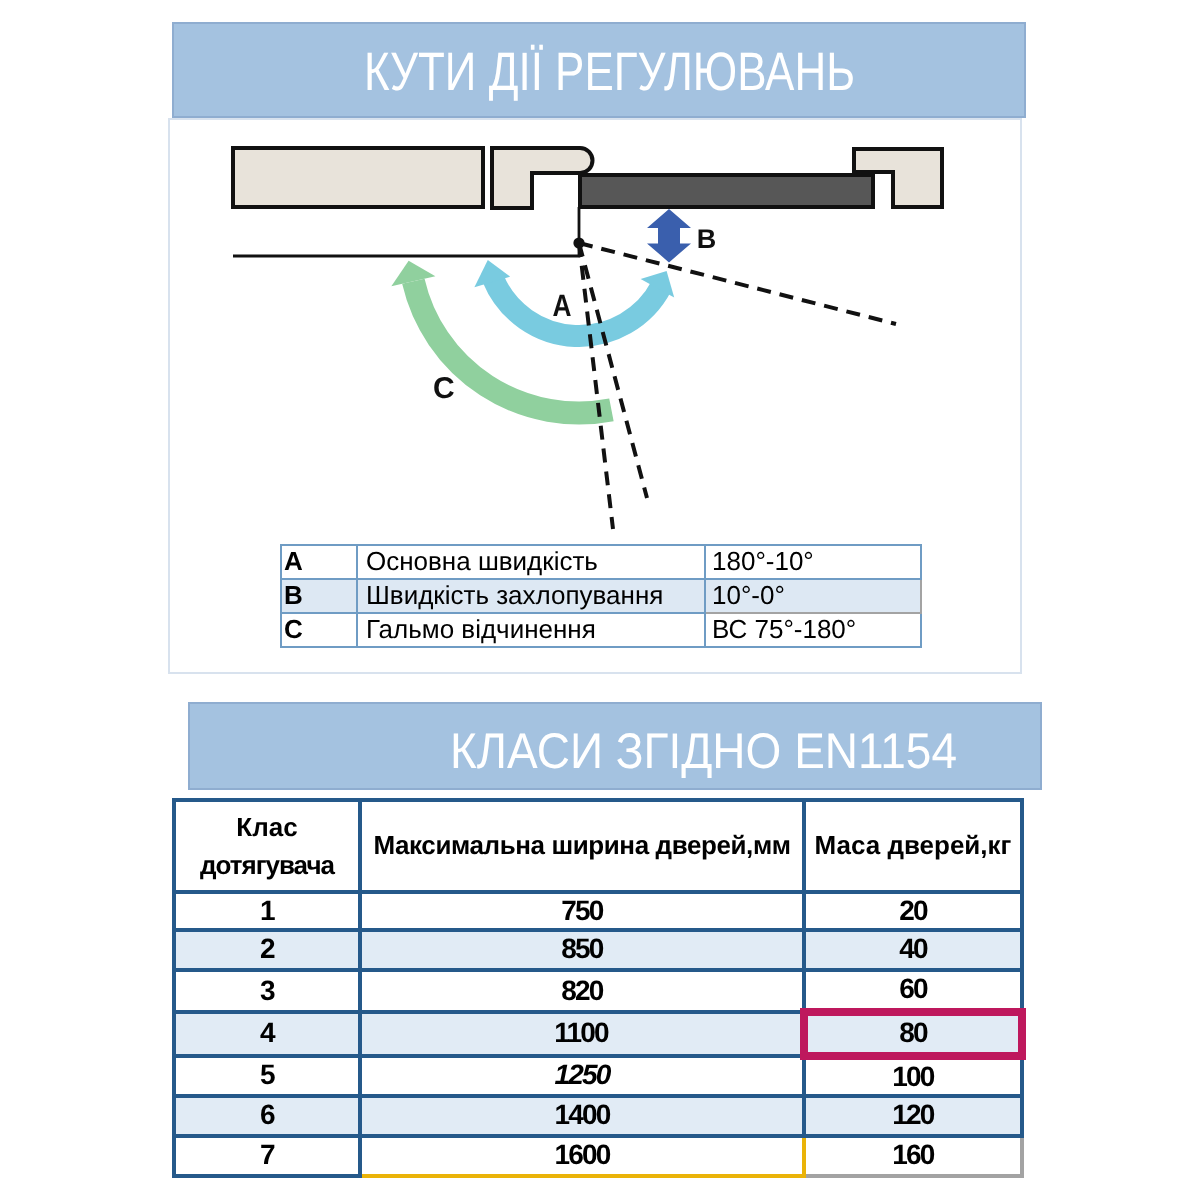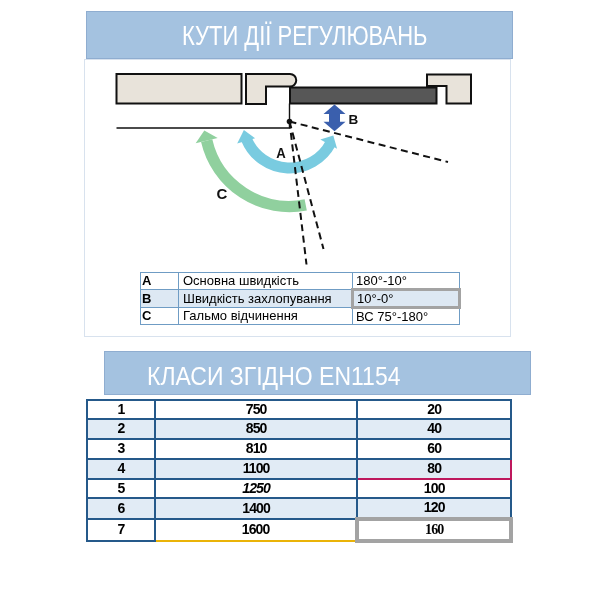--- a/index.html
+++ b/index.html
@@ -58,63 +58,68 @@
 <table class="abs" style="left:139.5px;top:271.5px;width:321px;font-size:13px;">
   <tbody>
       <tr style="height:17px;">
     <td style="border:1px solid #6f9cc4;width:36px;padding:0 0 0 1.5px;font-weight:bold;">A</td>
     <td style="border:1px solid #6f9cc4;width:169px;padding:0 0 0 4px;">Основна швидкість</td>
     <td style="border:1px solid #6f9cc4;padding:0 0 0 3px;">180°-10°</td>
   </tr>
   <tr style="height:17px;background:#dde8f3;">
     <td style="border:1px solid #6f9cc4;padding:0 0 0 1.5px;font-weight:bold;">B</td>
     <td style="border:1px solid #6f9cc4;padding:0 0 0 4px;">Швидкість захлопування</td>
-    <td style="border:3px solid #a3a3a3;padding:0 0 0 3px;">10°-0°</td>
+    <td style="border:1px solid #a3a3a3;padding:0 0 0 3px;">10°-0°</td>
   </tr>
   <tr style="height:17px;">
     <td style="border:1px solid #6f9cc4;padding:0 0 0 1.5px;font-weight:bold;">C</td>
     <td style="border:1px solid #6f9cc4;padding:0 0 0 4px;">Гальмо відчинення</td>
     <td style="border:1px solid #6f9cc4;padding:0 0 0 3px;margin-left:10px;">ВС 75°-180°</td>
   </tr>
 </tbody>
   </table>
 
-<div class="abs banner" style="left:104px;top:351px;width:427px;height:43.5px;line-height:48.5px;text-align:left;font-size:25px;padding-left:42px;"><span id="bt2" style="display:inline-block;transform-origin:0 50%;white-space:nowrap;transform:scaleX(0.9201);">КЛАСИ ЗГІДНО EN1154</span></div>
+<div class="abs banner" style="left:94px;top:351px;width:427px;height:43.5px;line-height:48.5px;text-align:center;font-size:25px;padding-left:111px;"><span id="bt2" style="display:inline-block;transform-origin:0 50%;white-space:nowrap;transform:scaleX(0.9201);">КЛАСИ ЗГІДНО EN1154</span></div>
 
 <table class="abs" style="left:86px;top:398.5px;width:427px;font-size:14px;font-weight:bold;text-align:center;line-height:15.8px;">
   <tbody>
+      <tr style="height:46px;">
+    <td style="border:2px solid #25598a;width:89px;font-size:13px;line-height:18.6px;padding-top:4px;">Клас<br><span style="letter-spacing:-0.5px;">дотягувача</span></td>
+    <td style="border:2px solid #25598a;width:218px;font-size:13px;letter-spacing:-0.2px;">Максимальна ширина дверей,мм</td>
+    <td style="border:2px solid #25598a;white-space:nowrap;font-size:13px;">Маса дверей,кг</td>
+  </tr>
   <tr style="height:19.65px;letter-spacing:-0.9px;">
         <td style="border:2px solid #25598a;">1</td>
         <td style="border:2px solid #25598a;">750</td>
         <td style="border:2px solid #25598a;">20</td>
       </tr>
   <tr style="height:19.65px;background:#e1ebf5;letter-spacing:-0.9px;">
         <td style="border:2px solid #25598a;">2</td>
         <td style="border:2px solid #25598a;">850</td>
         <td style="border:2px solid #25598a;">40</td>
       </tr>
   <tr style="height:19.65px;letter-spacing:-0.9px;">
         <td style="border:2px solid #25598a;">3</td>
-        <td style="border:2px solid #25598a;">810</td>
+        <td style="border:2px solid #25598a;">820</td>
         <td style="border:2px solid #25598a;">60</td>
       </tr>
   <tr style="height:19.65px;background:#e1ebf5;letter-spacing:-0.9px;">
         <td style="border:2px solid #25598a;">4</td>
         <td style="border:2px solid #25598a;">1100</td>
-        <td style="border:2px solid #be185d;">80</td>
+        <td style="border:4px solid #be185d;">80</td>
       </tr>
   <tr style="height:19.65px;letter-spacing:-0.9px;">
         <td style="border:2px solid #25598a;">5</td>
         <td style="border:2px solid #25598a;font-style:italic;">1250</td>
         <td style="border:2px solid #25598a;">100</td>
       </tr>
   <tr style="height:19.65px;background:#e1ebf5;letter-spacing:-0.9px;">
         <td style="border:2px solid #25598a;">6</td>
         <td style="border:2px solid #25598a;">1400</td>
         <td style="border:2px solid #25598a;">120</td>
       </tr>
   <tr style="height:19.65px;letter-spacing:-0.9px;">
         <td style="border:2px solid #25598a;">7</td>
         <td style="border:2px solid #eab308;">1600</td>
-        <td style="border:4px solid #a3a3a3;font-family:Liberation Serif, serif;">160</td>
+        <td style="border:2px solid #a3a3a3;">160</td>
       </tr>
 </tbody>
   </table>
 
 </body></html>

